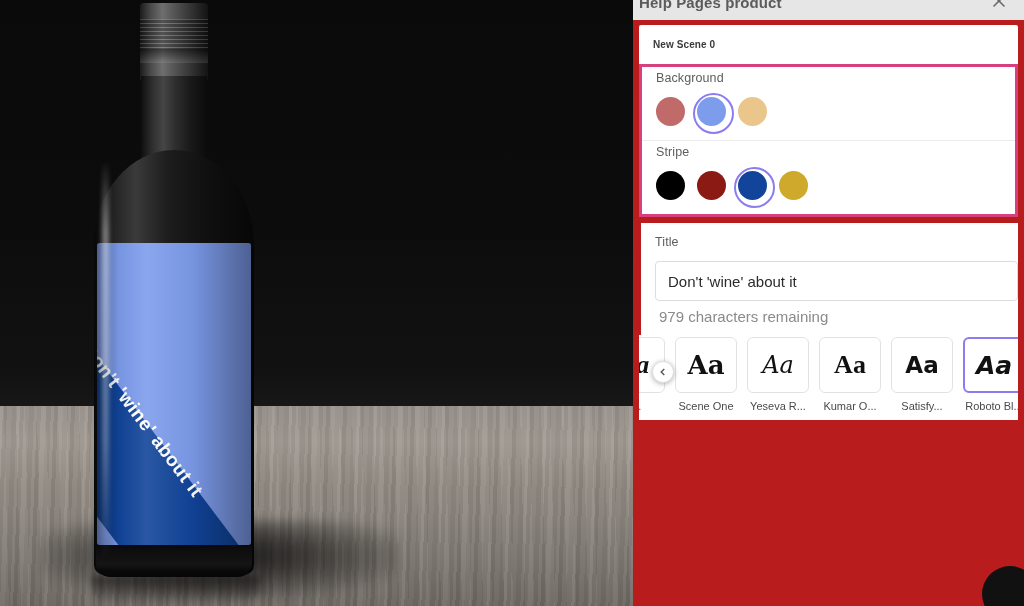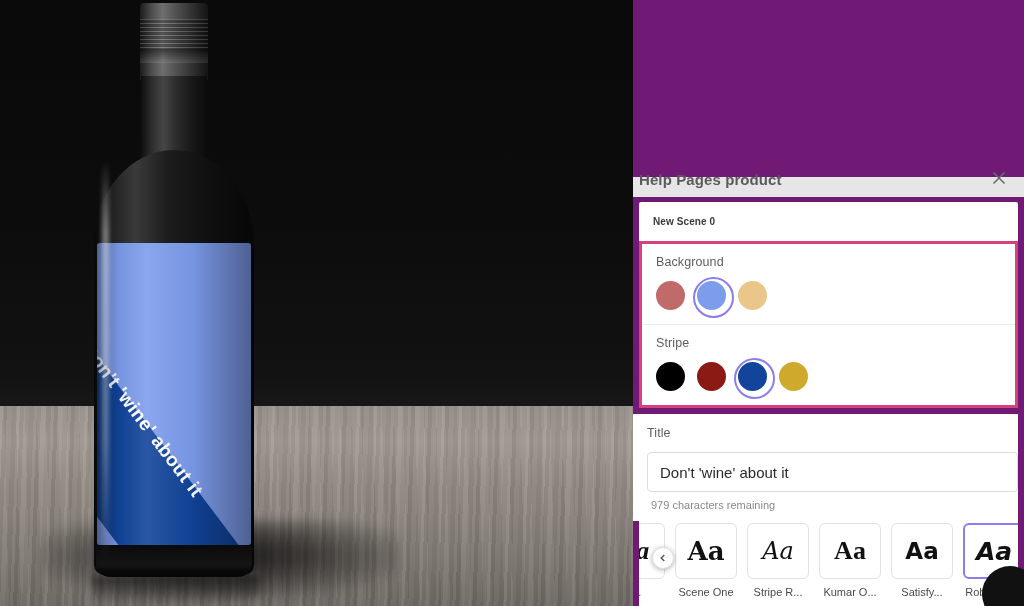--- a/index.html
+++ b/index.html
@@ -105,22 +105,22 @@
   }
   .bottle-reflection{
     position:absolute; left:92px; top:576px; width:168px; height:30px;
     background:linear-gradient(180deg, rgba(20,20,20,.62), rgba(20,20,20,0));
     filter:blur(3px); border-radius:0 0 40% 40%;
   }
 
   
   .panel{
     position:relative; width:391px; height:606px;
-    background:#701a75;
-    display:flex; flex-direction:column;justify-content:flex-end;
+    background:#b91c1c;
+    display:flex; flex-direction:column;
   }
   .panel-header{
     height:20px; flex:none; position:relative;
     background:#e6e6e6;
   }
   .panel-title{
     position:absolute; left:6px; top:-6px;
     font-size:15px; color:#5b5b5b; font-weight:bold;
     letter-spacing:.1px; white-space:nowrap;
   }
@@ -135,46 +135,46 @@
     display:flex; align-items:center; padding:0 14px;
     border-radius:2px 2px 0 0;
   }
   .scene-name{ font-size:10px; color:#3b3b3b; font-weight:bold; letter-spacing:.1px; }
 
   .options-card{
     margin:0 6px; background:#fff;
     border:3px solid #d6407f;
     padding:0;
   }
-  .opt-group{ padding:11px 14px 14px 14px; }
+  .opt-group{ padding:4px 14px 14px 14px; }
   .opt-group + .opt-group{ border-top:1px solid #eceaec; }
   .opt-label{
     font-size:12.5px; color:#5d5d5d; margin-bottom:12px; letter-spacing:.1px;
   }
   .swatch-row{ display:flex; gap:12px; align-items:center; }
   .swatch{
     width:29px; height:29px; border-radius:50%;
     cursor:pointer; position:relative; flex:none;
   }
   .swatch.selected:after{
     content:""; position:absolute; left:-4px; top:-4px;
     width:37px; height:37px; border-radius:50%;
     border:2px solid #8b7cf0;
   }
 
   .title-card{
-    margin:6px 6px 0 0; background:#fff; padding:12px 0 10px 14px;
+    margin:6px 6px 0 8px; background:#fff; padding:12px 0 10px 14px;
   }
   .title-input{
     width:100%; height:40px; border:1px solid #dcdcdc; border-radius:4px;
     padding:0 12px; font-size:15px; color:#2b2b2b;
     font-family:"Liberation Sans", sans-serif; outline:none; background:#fff;
   }
   .char-count{
-    margin-top:7px; font-size:11px; color:#8a8a8a; padding-left:4px;
+    margin-top:7px; font-size:15px; color:#8a8a8a; padding-left:4px;
   }
 
   .fonts-card{
     margin:0 6px; background:#fff; padding:2px 0 8px 0; position:relative;
   }
   .font-strip{
     display:flex; gap:10px; padding:0 6px; align-items:flex-start;
     overflow:hidden;
   }
   .font-item{
@@ -302,21 +302,21 @@
           <div class="font-item">
             <div class="font-tile tile-f0">Aa</div>
             <div class="font-name">k...</div>
           </div>
           <div class="font-item">
             <div class="font-tile tile-f1">Aa</div>
             <div class="font-name">Scene One</div>
           </div>
           <div class="font-item">
             <div class="font-tile tile-f2">Aa</div>
-            <div class="font-name">Stripe R...</div>
+            <div class="font-name">Yeseva R...</div>
           </div>
           <div class="font-item">
             <div class="font-tile tile-f3">Aa</div>
             <div class="font-name">Kumar O...</div>
           </div>
           <div class="font-item">
             <div class="font-tile tile-f4">Aa</div>
             <div class="font-name">Satisfy...</div>
           </div>
           <div class="font-item selected">

